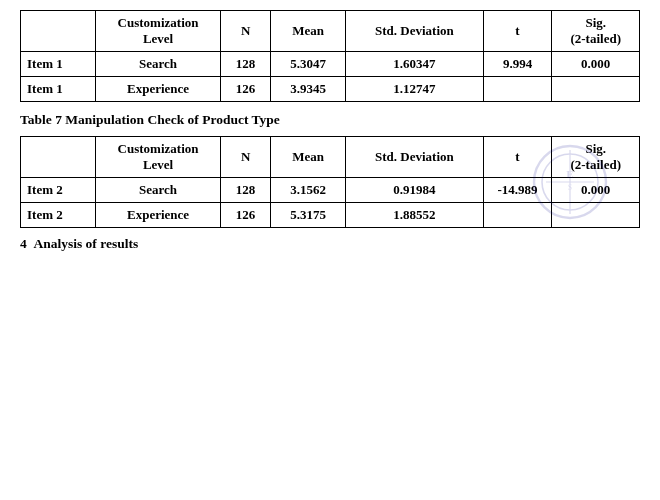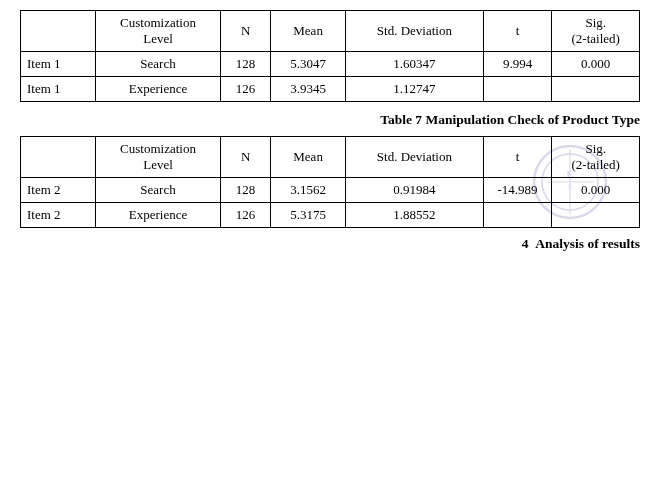--- a/index.html
+++ b/index.html
@@ -9,41 +9,42 @@
       background: #fff;
       color: #000;
       width: 660px;
       min-height: 500px;
       padding: 10px 20px;
     }
 
     .table-wrapper {
       width: 100%;
       margin-bottom: 8px;
+      font-weight: bold;
     }
 
     table {
       width: 100%;
       border-collapse: collapse;
       font-size: 13px;
     }
 
     table td, table th {
       border: 1px solid #000;
       padding: 4px 6px;
       text-align: center;
       vertical-align: middle;
     }
 
     table td:first-child {
       text-align: left;
     }
 
     .section-title {
-      text-align: right;
+      text-align: left;
       font-weight: bold;
       font-size: 13.5px;
       margin: 10px 0 8px 0;
     }
 
     .watermark-area {
       position: relative;
     }
 
     .watermark {
@@ -57,21 +58,20 @@
 
     .analysis-section {
       margin-top: 8px;
       position: relative;
     }
 
     .analysis-heading {
       font-weight: bold;
       font-size: 13.5px;
       margin-bottom: 6px;
-      text-align: right;
     }
 
     .analysis-para {
       font-size: 13px;
       line-height: 1.5;
       text-indent: 20px;
     }
 
     .section-num {
       margin-right: 4px;

